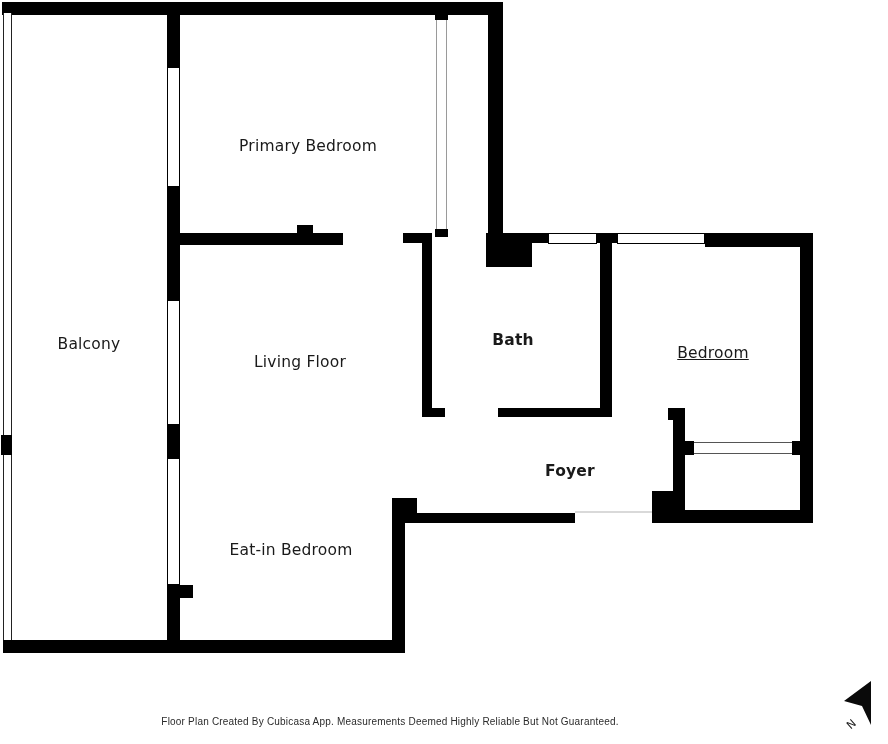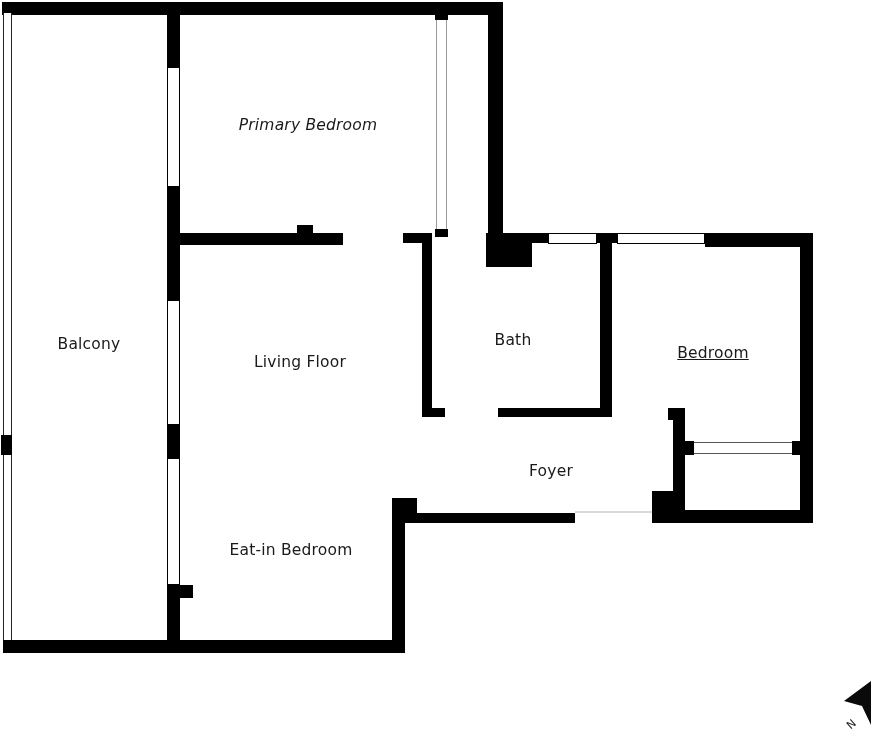--- a/index.html
+++ b/index.html
@@ -79,27 +79,28 @@
   <div class="wall" style="left:668px;top:408px;width:17px;height:12px;"></div>
   <div class="wall" style="left:685px;top:441px;width:9px;height:14px;"></div>
   <div class="wall" style="left:792px;top:441px;width:13px;height:14px;"></div>
   <div class="track-h" style="left:694px;top:442px;width:98px;height:12px;"></div>
 
   <div class="wall" style="left:405px;top:513px;width:170px;height:10px;"></div>
   <div class="threshold" style="left:575px;top:511px;width:77px;height:2px;"></div>
   <div class="wall" style="left:392px;top:498px;width:25px;height:15px;"></div>
   <div class="wall" style="left:392px;top:498px;width:13px;height:155px;"></div>
 
-  <div class="room-label" style="left:308px;top:125px;font-style:italic;">Primary Bedroom</div>
+  <div class="room-label" style="left:308px;top:146px;">Primary Bedroom</div>
   <div class="room-label" style="left:89px;top:344px;text-align:center;">Balcony</div>
   <div class="room-label" style="left:300px;top:362px;">Living Floor</div>
-  <div class="room-label" style="left:513px;top:340px;">Bath</div>
+  <div class="room-label" style="left:513px;top:340px;font-weight:bold;">Bath</div>
   <div class="room-label" style="left:713px;top:353px;text-decoration:underline;">Bedroom</div>
-  <div class="room-label" style="left:551px;top:471px;">Foyer</div>
+  <div class="room-label" style="left:570px;top:471px;font-weight:bold;">Foyer</div>
   <div class="room-label" style="left:291px;top:550px;">Eat-in Bedroom</div>
 
+  <div class="footer-note">Floor Plan Created By Cubicasa App. Measurements Deemed Highly Reliable But Not Guaranteed.</div>
 
   <svg class="compass" viewBox="0 0 44 62">
     <polygon points="35,9 8,29 26,34 35,53" fill="#0a0a0a"></polygon>
     <text x="11" y="56" font-size="11" fill="#222" transform="rotate(-42 15 52)" font-family="&quot;DejaVu Sans&quot;, sans-serif">N</text>
   </svg>
 
 </div>
 
 </body></html>

